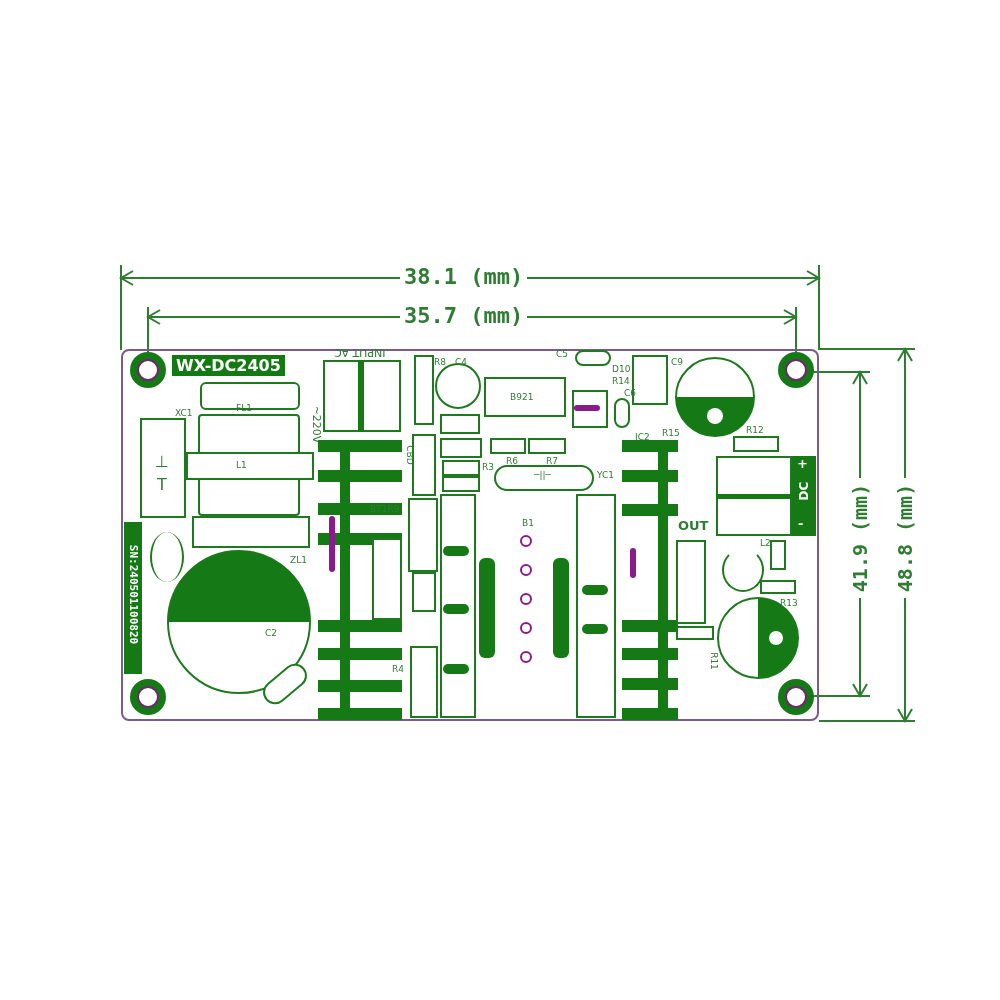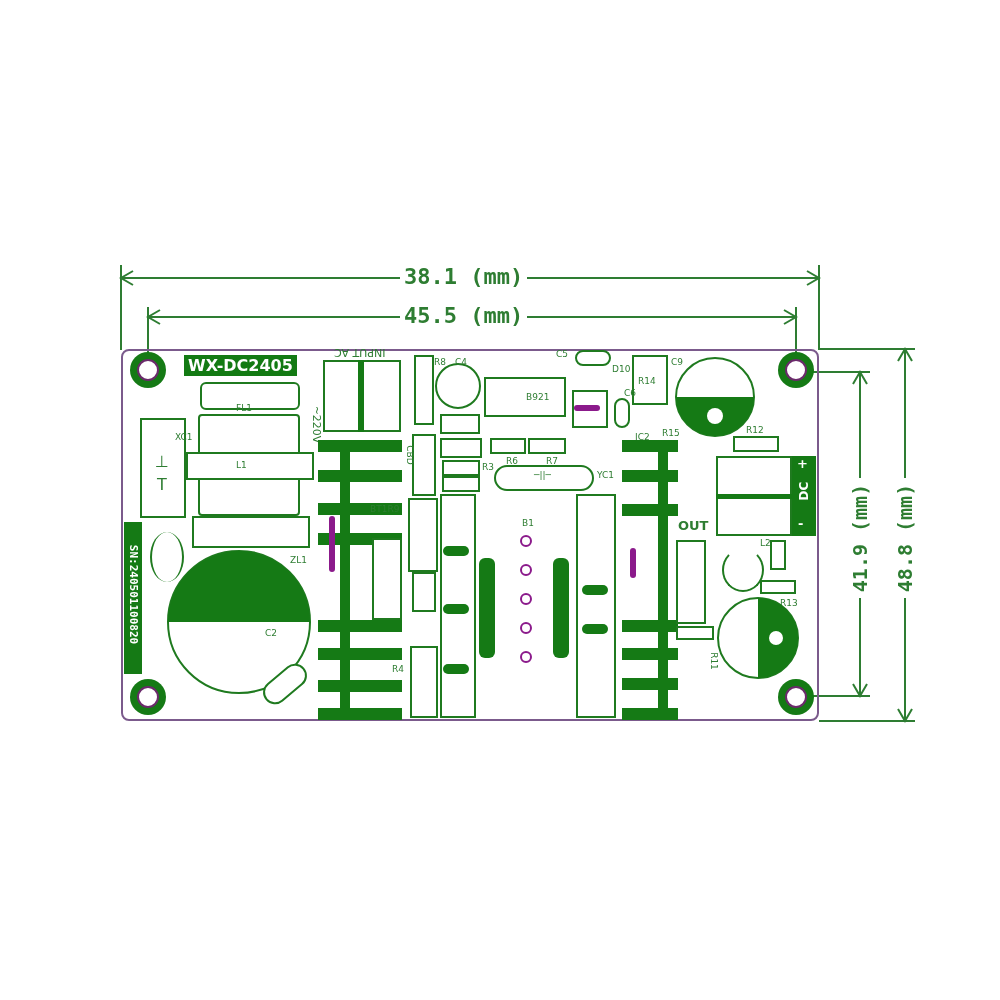--- a/index.html
+++ b/index.html
@@ -40,49 +40,49 @@
 
     <line x1="905" y1="349" x2="905" y2="721"></line>
     <line x1="819" y1="349" x2="915" y2="349"></line>
     <line x1="819" y1="721" x2="915" y2="721"></line>
     <polyline points="898,361 905,349 912,361"></polyline>
     <polyline points="898,709 905,721 912,709"></polyline>
   </g>
 </svg>
 
 <div class="dimtext" style="left:400px;top:264px">38.1 (mm)</div>
-<div class="dimtext" style="left:400px;top:303px">45.5 (mm)</div>
+<div class="dimtext" style="left:400px;top:303px">35.7 (mm)</div>
 <div class="vtext" style="left:800px;top:526px;width:120px;text-align:center">41.9 (mm)</div>
 <div class="vtext" style="left:845px;top:526px;width:120px;text-align:center">48.8 (mm)</div>
 
 <div class="board"></div>
 
 <svg class="abs" style="left:0;top:0" width="1000" height="1000">
   <g>
     <circle cx="148" cy="370" r="18" fill="#157a15"></circle>
       <circle cx="148" cy="370" r="10" fill="#fff" stroke="#6b2a6b" stroke-width="2"></circle>
     <circle cx="796" cy="370" r="18" fill="#157a15"></circle>
       <circle cx="796" cy="370" r="10" fill="#fff" stroke="#6b2a6b" stroke-width="2"></circle>
     <circle cx="148" cy="697" r="18" fill="#157a15"></circle>
       <circle cx="148" cy="697" r="10" fill="#fff" stroke="#6b2a6b" stroke-width="2"></circle>
     <circle cx="796" cy="697" r="18" fill="#157a15"></circle>
       <circle cx="796" cy="697" r="10" fill="#fff" stroke="#6b2a6b" stroke-width="2"></circle>
   </g>
 </svg>
 
-<div class="title-badge" style="left:184px;top:355px">WX-DC2405</div>
+<div class="title-badge" style="left:172px;top:355px">WX-DC2405</div>
 
 <div class="abs" style="left:124px;top:522px;width:18px;height:152px;background:#157a15;">
   <div style="position:absolute;left:-66px;top:66px;width:150px;transform:rotate(90deg);color:#fff;font-size:11px;font-weight:bold;text-align:center;font-family:'DejaVu Sans Mono',monospace;">SN:240501100820</div>
 </div>
 
 <div class="box" style="left:140px;top:418px;width:46px;height:100px"></div>
 <div class="lbl" style="left:155px;top:452px;font-size:16px">⊥</div>
 <div class="lbl" style="left:157px;top:475px;font-size:16px">T</div>
-<div class="lbl" style="left:175px;top:432px">XC1</div>
+<div class="lbl" style="left:175px;top:408px">XC1</div>
 <div class="box" style="left:198px;top:414px;width:102px;height:102px;border-radius:4px"></div>
 <div class="box" style="left:186px;top:452px;width:128px;height:28px"></div>
 <div class="lbl" style="left:236px;top:460px">L1</div>
 <div class="box" style="left:200px;top:382px;width:100px;height:28px;border-radius:6px"></div>
 <div class="lbl" style="left:236px;top:403px">FL1</div>
 <div class="lbl" style="left:298px;top:418px;transform:rotate(90deg);font-size:11px">~220V</div>
 <div class="box" style="left:192px;top:516px;width:118px;height:32px"></div>
 <div class="lbl" style="left:290px;top:555px">ZL1</div>
 <div class="abs" style="left:150px;top:532px;width:30px;height:50px;border-left:2px solid #1f7a1f;border-right:2px solid #1f7a1f;border-radius:50%"></div>
 <svg class="abs" style="left:166px;top:549px" width="146" height="146">
@@ -107,28 +107,28 @@
 <div class="fill" style="left:318px;top:708px;width:84px;height:12px"></div>
 <div class="pur" style="left:329px;top:516px;width:6px;height:56px"></div>
 
 <div class="box" style="left:414px;top:355px;width:20px;height:70px"></div>
 <div class="lbl" style="left:434px;top:357px">R8</div>
 <svg class="abs" style="left:434px;top:362px" width="48" height="48">
     <circle cx="24" cy="24" r="22" fill="#fff" stroke="#1f7a1f" stroke-width="2"></circle>
   </svg>
 <div class="lbl" style="left:455px;top:357px">C4</div>
 <div class="box" style="left:484px;top:377px;width:82px;height:40px"></div>
-<div class="lbl" style="left:526px;top:392px">B921</div>
+<div class="lbl" style="left:510px;top:392px">B921</div>
 <div class="box" style="left:572px;top:390px;width:36px;height:38px"></div>
 <div class="pur" style="left:574px;top:405px;width:26px;height:6px"></div>
 <div class="box" style="left:575px;top:350px;width:36px;height:16px;border-radius:8px"></div>
 <div class="lbl" style="left:556px;top:349px">C5</div>
 <div class="box" style="left:632px;top:355px;width:36px;height:50px"></div>
 <div class="lbl" style="left:612px;top:364px">D10</div>
-<div class="lbl" style="left:638px;top:376px">R14</div>
+<div class="lbl" style="left:612px;top:376px">R14</div>
 <div class="lbl" style="left:624px;top:388px">C6</div>
 <div class="lbl" style="left:671px;top:357px">C9</div>
 <div class="box" style="left:614px;top:398px;width:16px;height:30px;border-radius:8px"></div>
 <div class="lbl" style="left:635px;top:432px">IC2</div>
 <div class="lbl" style="left:662px;top:428px">R15</div>
 
 <div class="box" style="left:412px;top:434px;width:24px;height:62px"></div>
 <div class="lbl" style="left:400px;top:450px;transform:rotate(90deg)">CBD</div>
 <div class="box" style="left:440px;top:414px;width:40px;height:20px"></div>
 <div class="box" style="left:440px;top:438px;width:42px;height:20px"></div>

